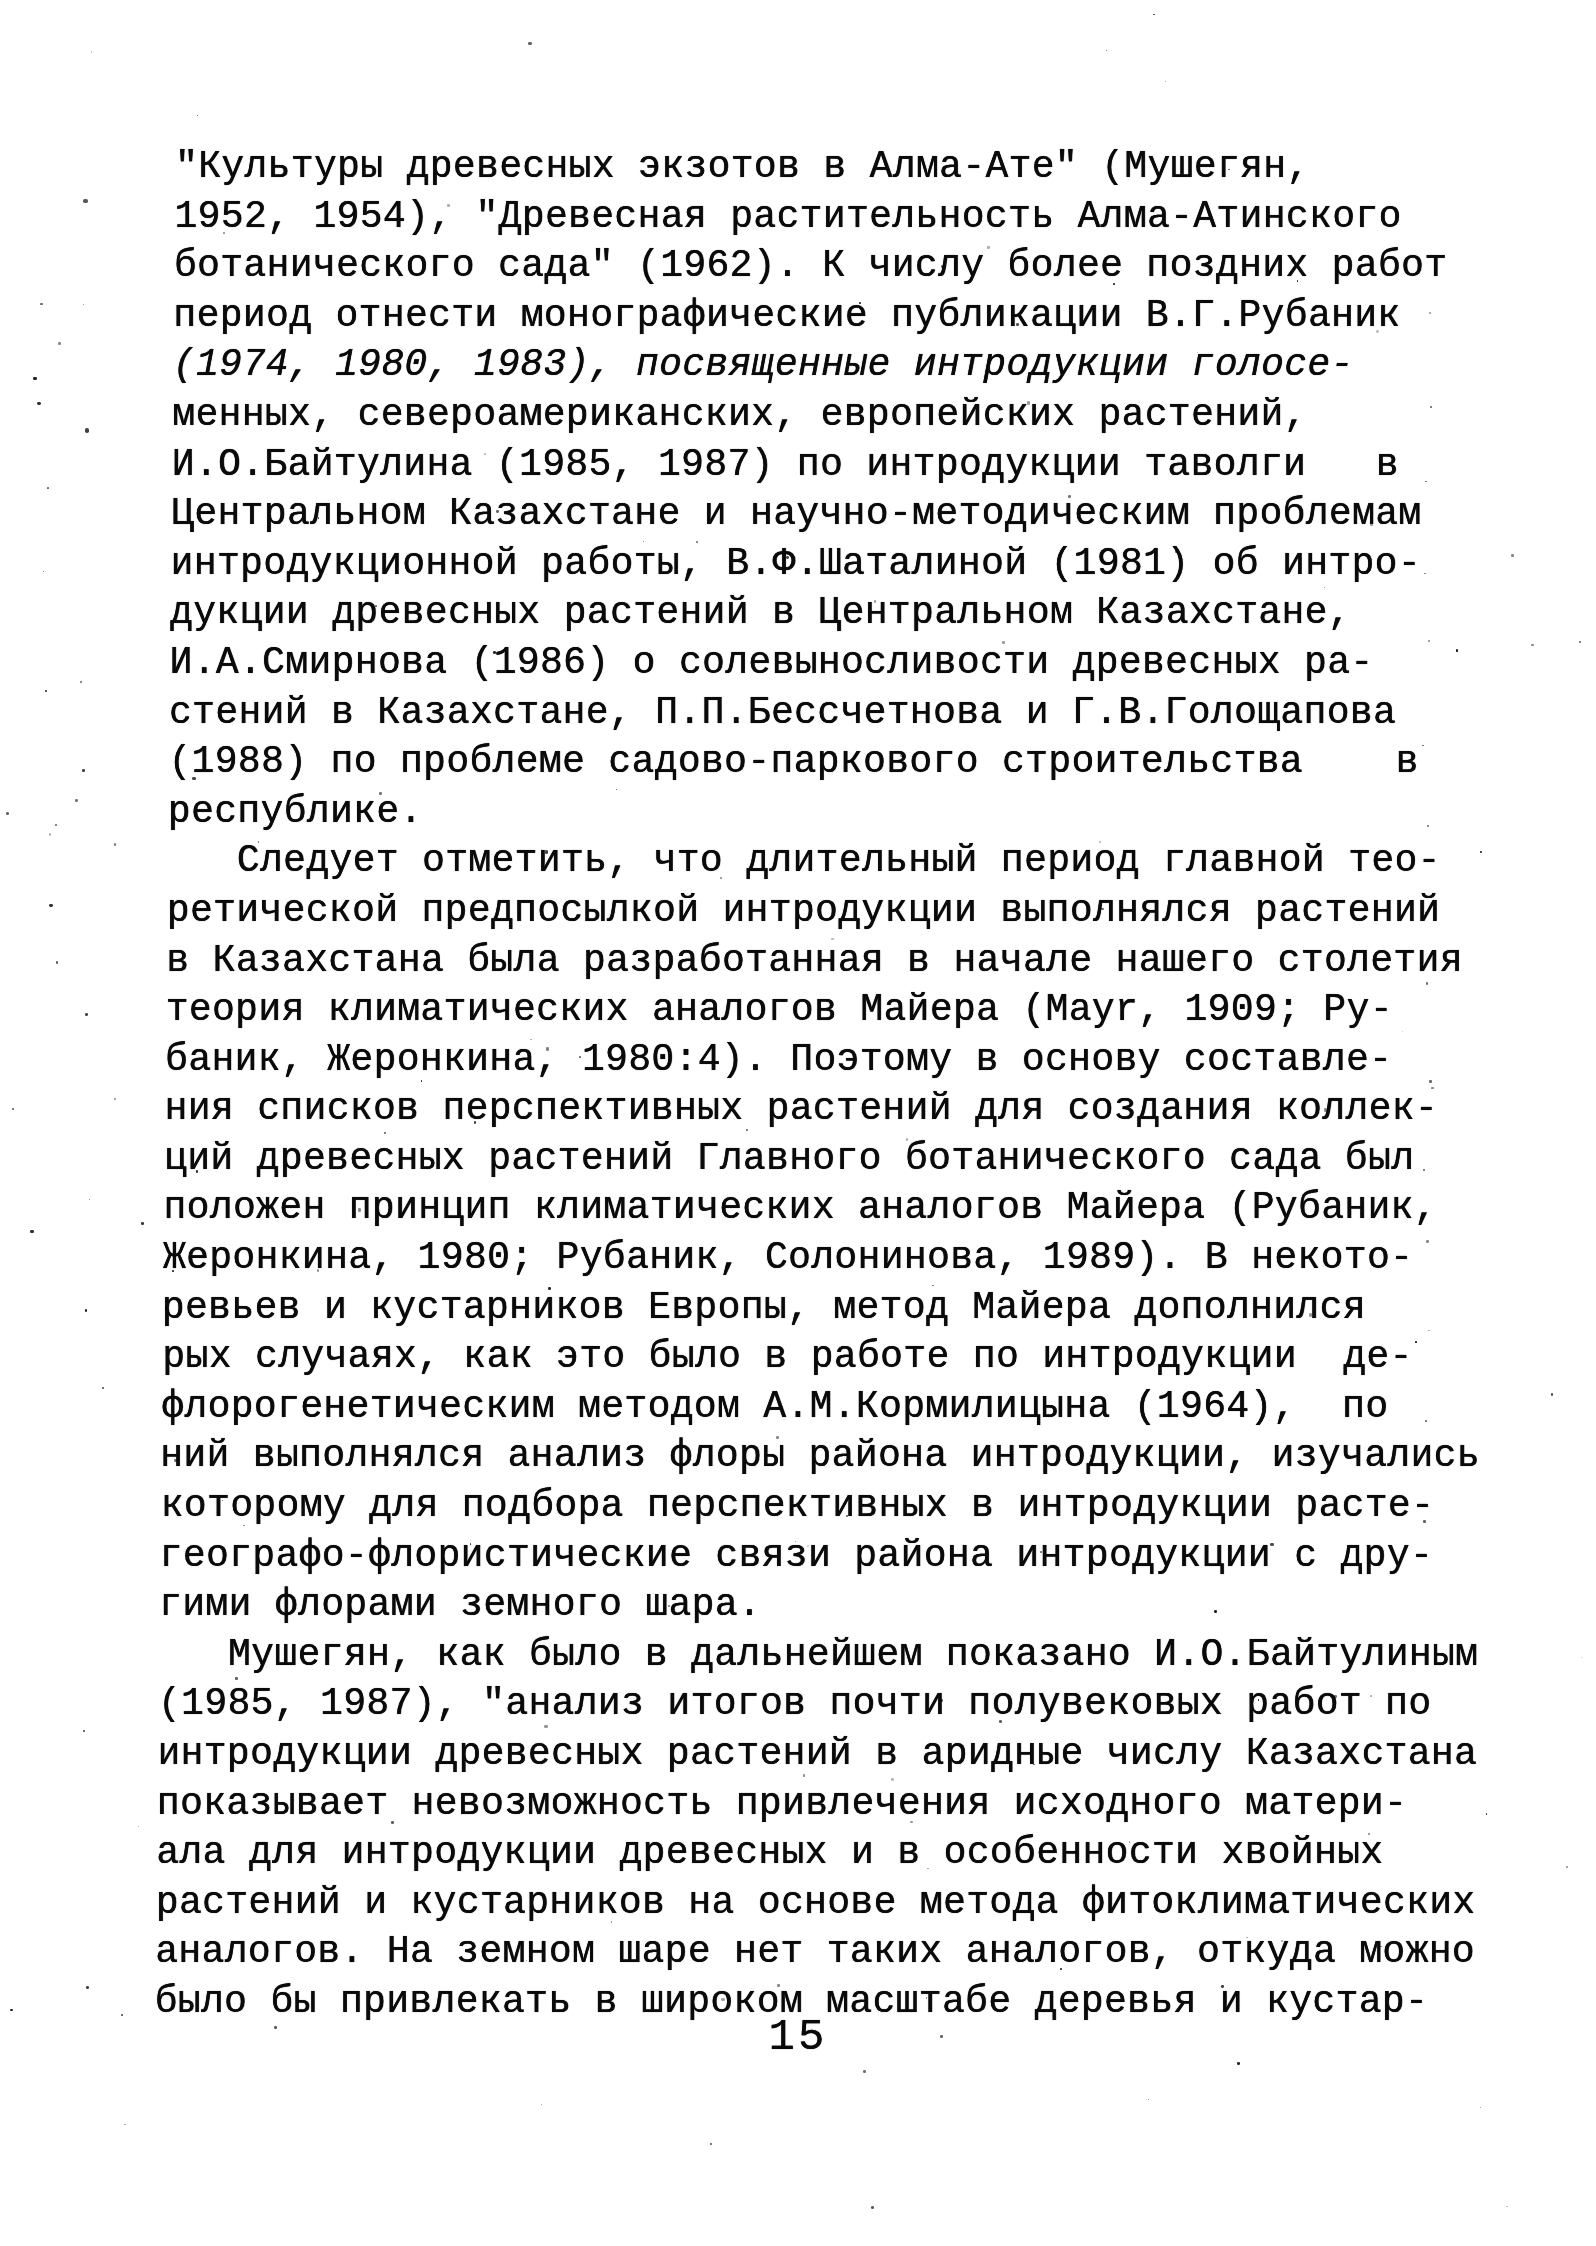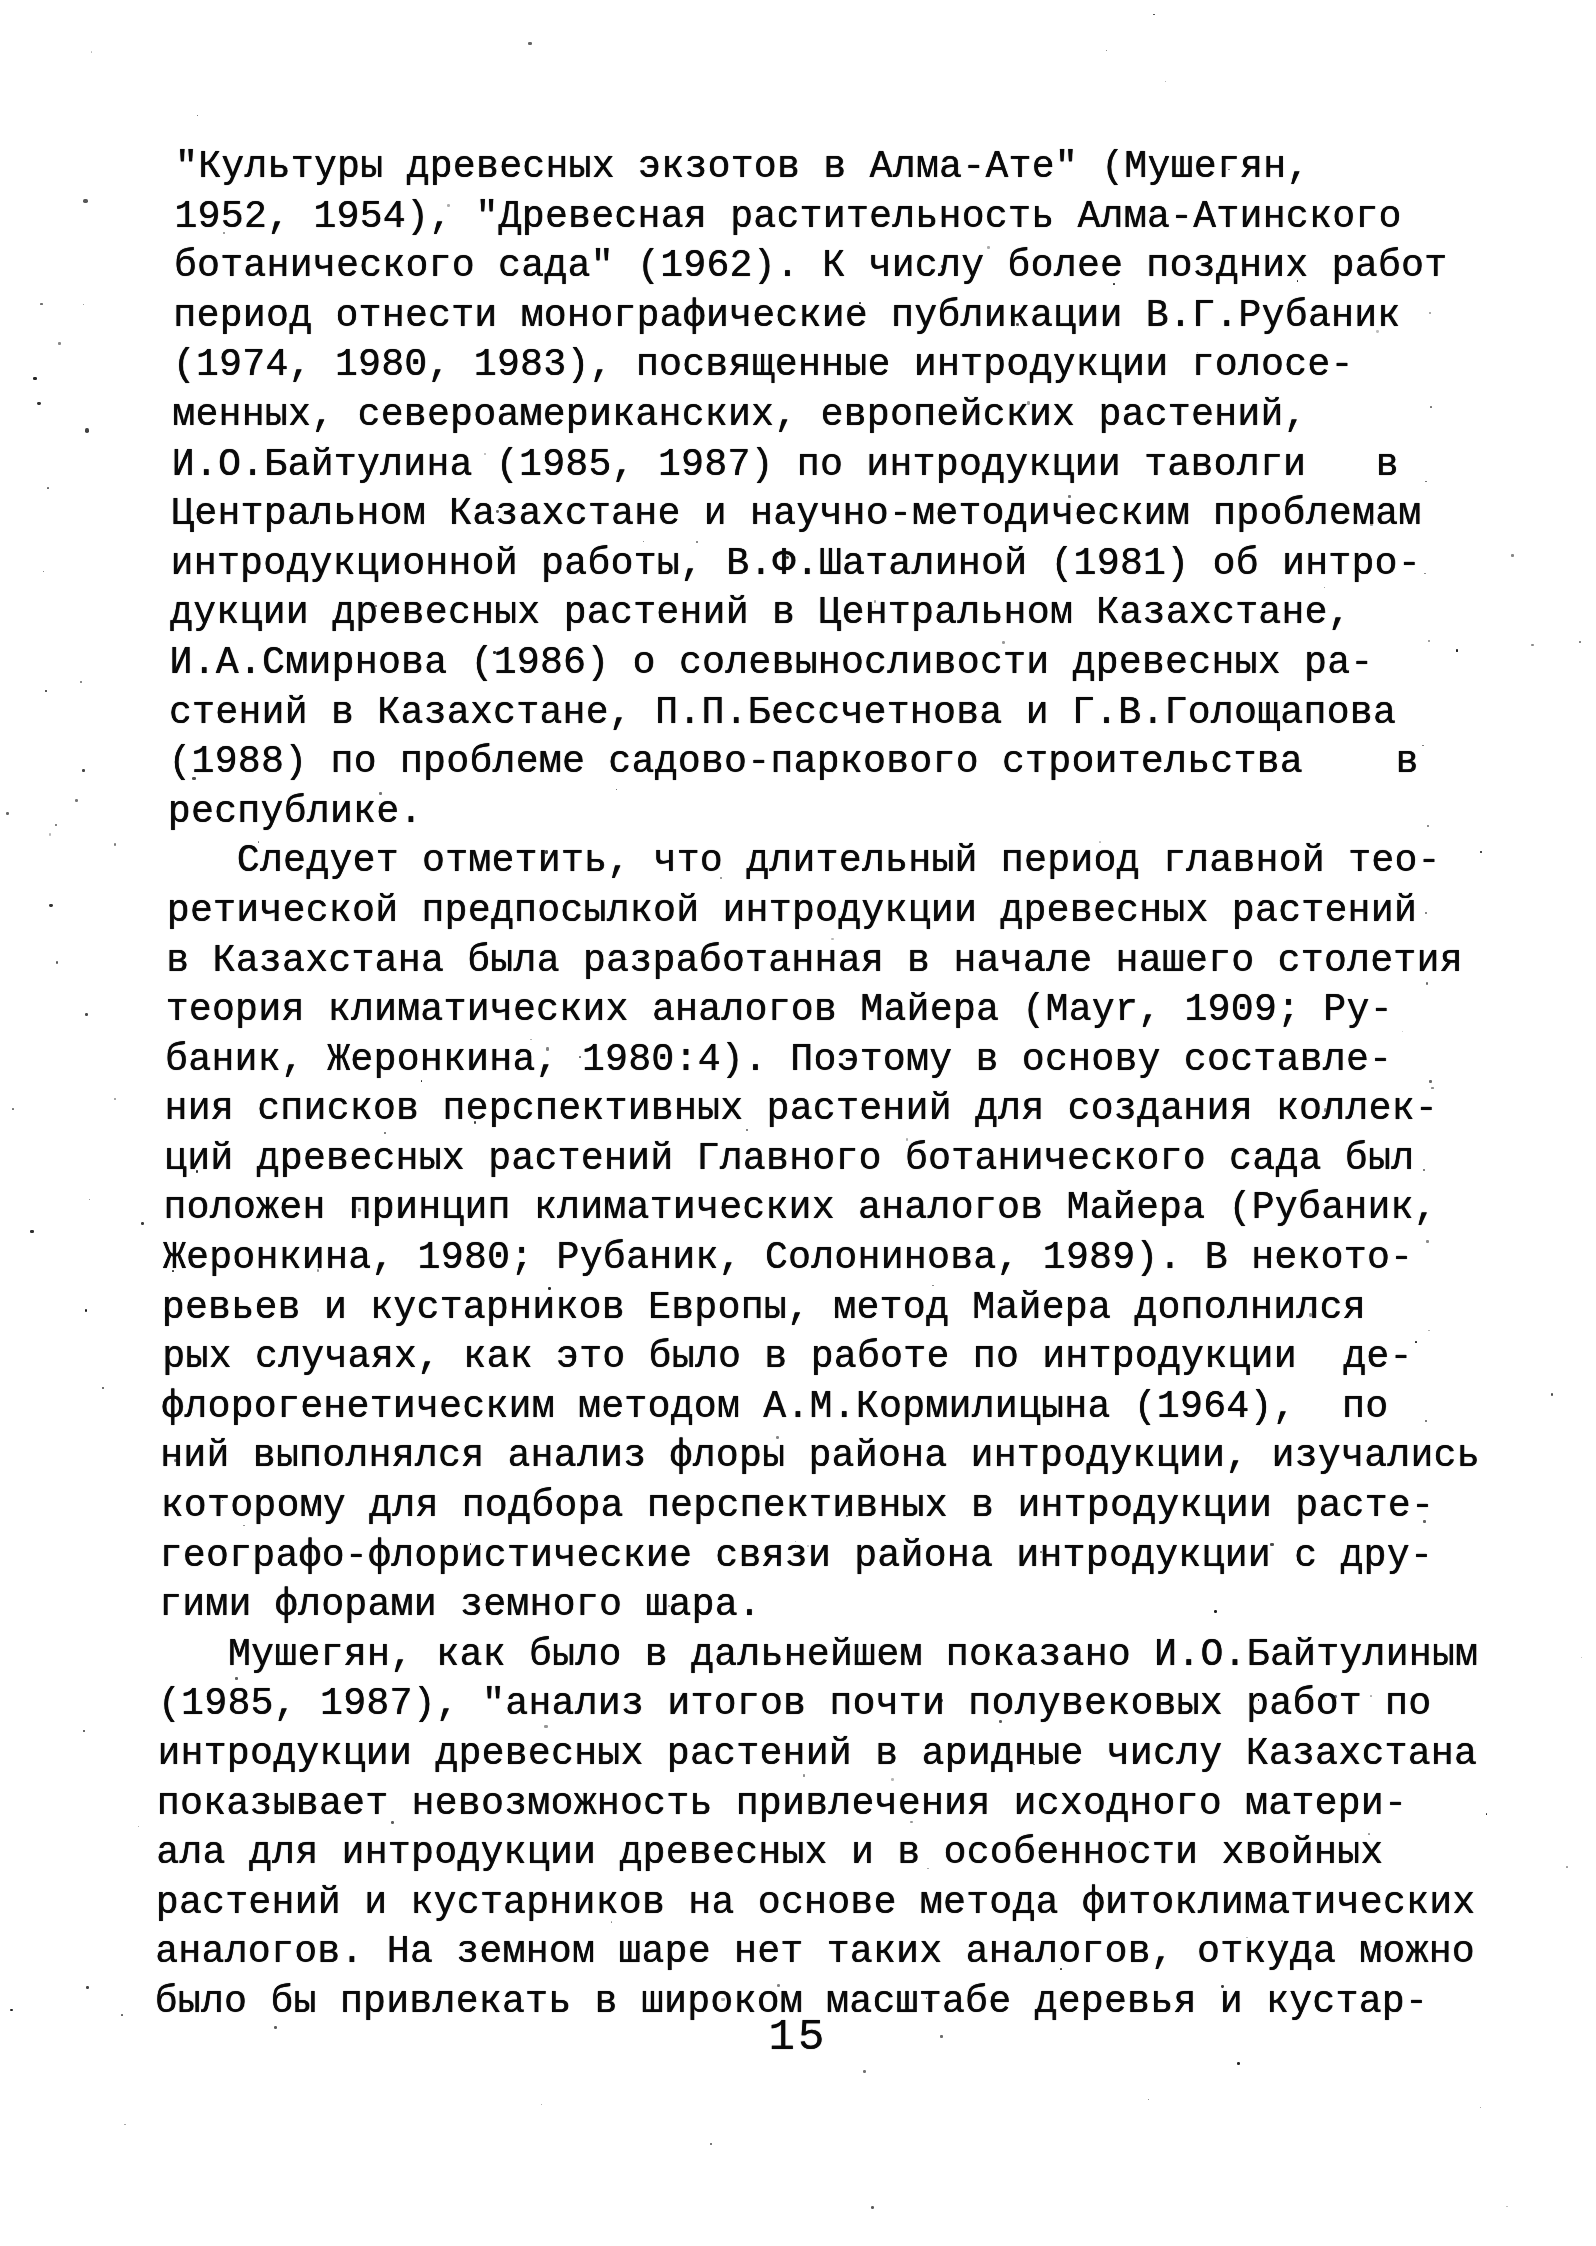--- a/index.html
+++ b/index.html
@@ -53,32 +53,32 @@
 </style>
 </head>
 <body>
 
 <div class="page">
   <div class="text-block">
     <div class="line" style="margin-left: 0px;">"Культуры древесных экзотов в Алма-Ате" (Мушегян,</div>
     <div class="line" style="margin-left: -0.55px;">1952, 1954), "Древесная растительность Алма-Атинского</div>
     <div class="line" style="margin-left: -1.1px;">ботанического сада" (1962). К числу более поздних работ</div>
     <div class="line" style="margin-left: -1.65px;">период отнести монографические публикации В.Г.Рубаник</div>
-    <div class="line" style="margin-left: -2.2px;">(1974, 1980, 1983), посвященные интродукции голосе-</div>
+    <div class="line" style="margin-left: -2.2px; font-style: italic;">(1974, 1980, 1983), посвященные интродукции голосе-</div>
     <div class="line" style="margin-left: -2.75px;">менных, североамериканских, европейских растений,</div>
     <div class="line" style="margin-left: -3.3px;">И.О.Байтулина (1985, 1987) по интродукции таволги   в</div>
     <div class="line" style="margin-left: -3.85px;">Центральном Казахстане и научно-методическим проблемам</div>
     <div class="line" style="margin-left: -4.4px;">интродукционной работы, В.Ф.Шаталиной (1981) об интро-</div>
     <div class="line" style="margin-left: -4.95px;">дукции древесных растений в Центральном Казахстане,</div>
     <div class="line" style="margin-left: -5.5px;">И.А.Смирнова (1986) о солевыносливости древесных ра-</div>
     <div class="line" style="margin-left: -6.05px;">стений в Казахстане, П.П.Бессчетнова и Г.В.Голощапова</div>
     <div class="line" style="margin-left: -6.6px;">(1988) по проблеме садово-паркового строительства    в</div>
     <div class="line" style="margin-left: -7.15px;">республике.</div>
     <div class="line" style="margin-left: -7.7px;">   Следует отметить, что длительный период главной тео-</div>
-    <div class="line" style="margin-left: -8.25px;">ретической предпосылкой интродукции древесных растений</div>
+    <div class="line" style="margin-left: -8.25px;">ретической предпосылкой интродукции выполнялся растений</div>
     <div class="line" style="margin-left: -8.8px;">в Казахстана была разработанная в начале нашего столетия</div>
     <div class="line" style="margin-left: -9.35px;">теория климатических аналогов Майера (Mayr, 1909; Ру-</div>
     <div class="line" style="margin-left: -9.9px;">баник, Жеронкина, 1980:4). Поэтому в основу составле-</div>
     <div class="line" style="margin-left: -10.45px;">ния списков перспективных растений для создания коллек-</div>
     <div class="line" style="margin-left: -11px;">ций древесных растений Главного ботанического сада был</div>
     <div class="line" style="margin-left: -11.55px;">положен принцип климатических аналогов Майера (Рубаник,</div>
     <div class="line" style="margin-left: -12.1px;">Жеронкина, 1980; Рубаник, Солонинова, 1989). В некото-</div>
     <div class="line" style="margin-left: -13.2px;">ревьев и кустарников Европы, метод Майера дополнился</div>
     <div class="line" style="margin-left: -12.65px;">рых случаях, как это было в работе по интродукции  де-</div>
     <div class="line" style="margin-left: -13.75px;">флорогенетическим методом А.М.Кормилицына (1964),  по</div>

